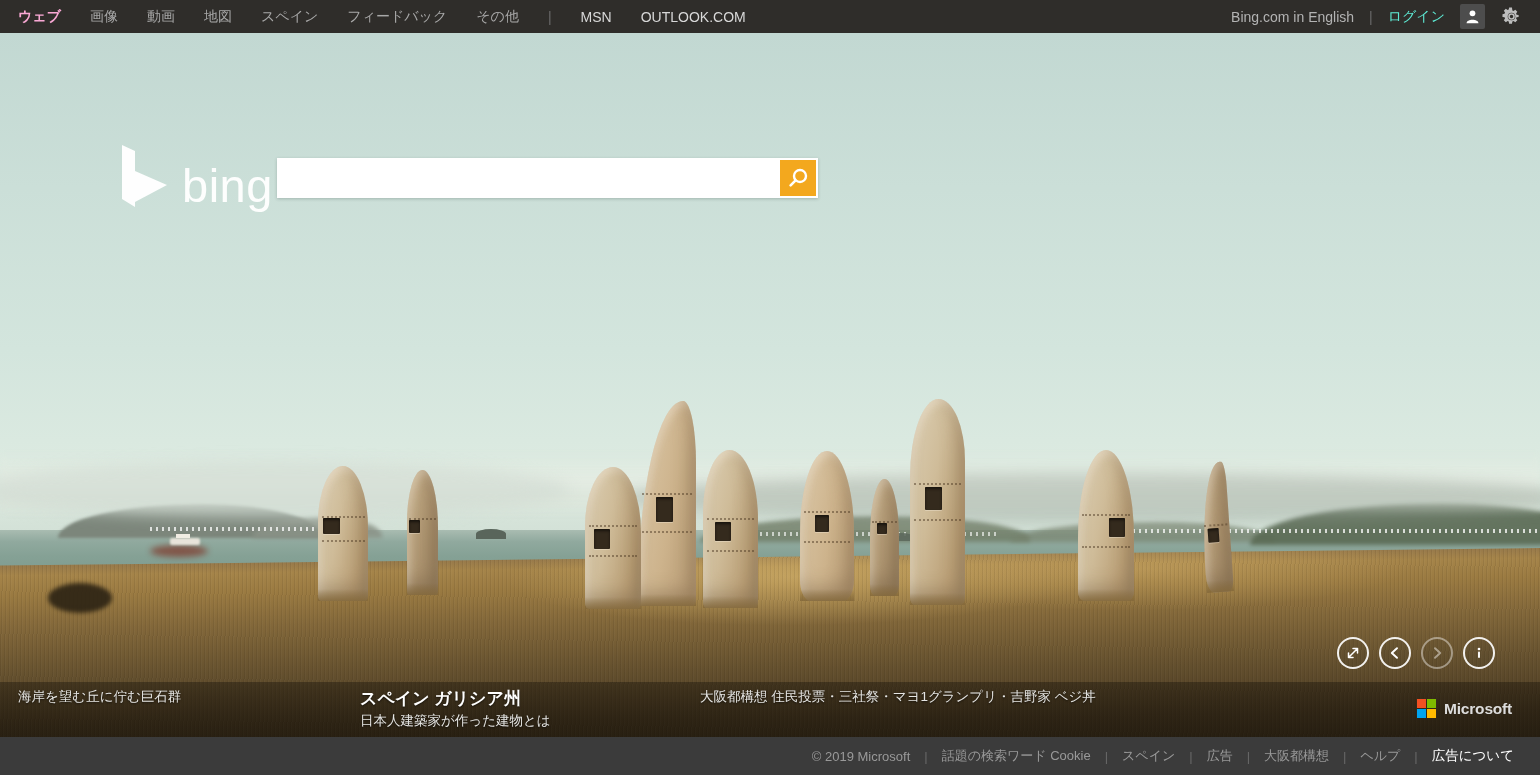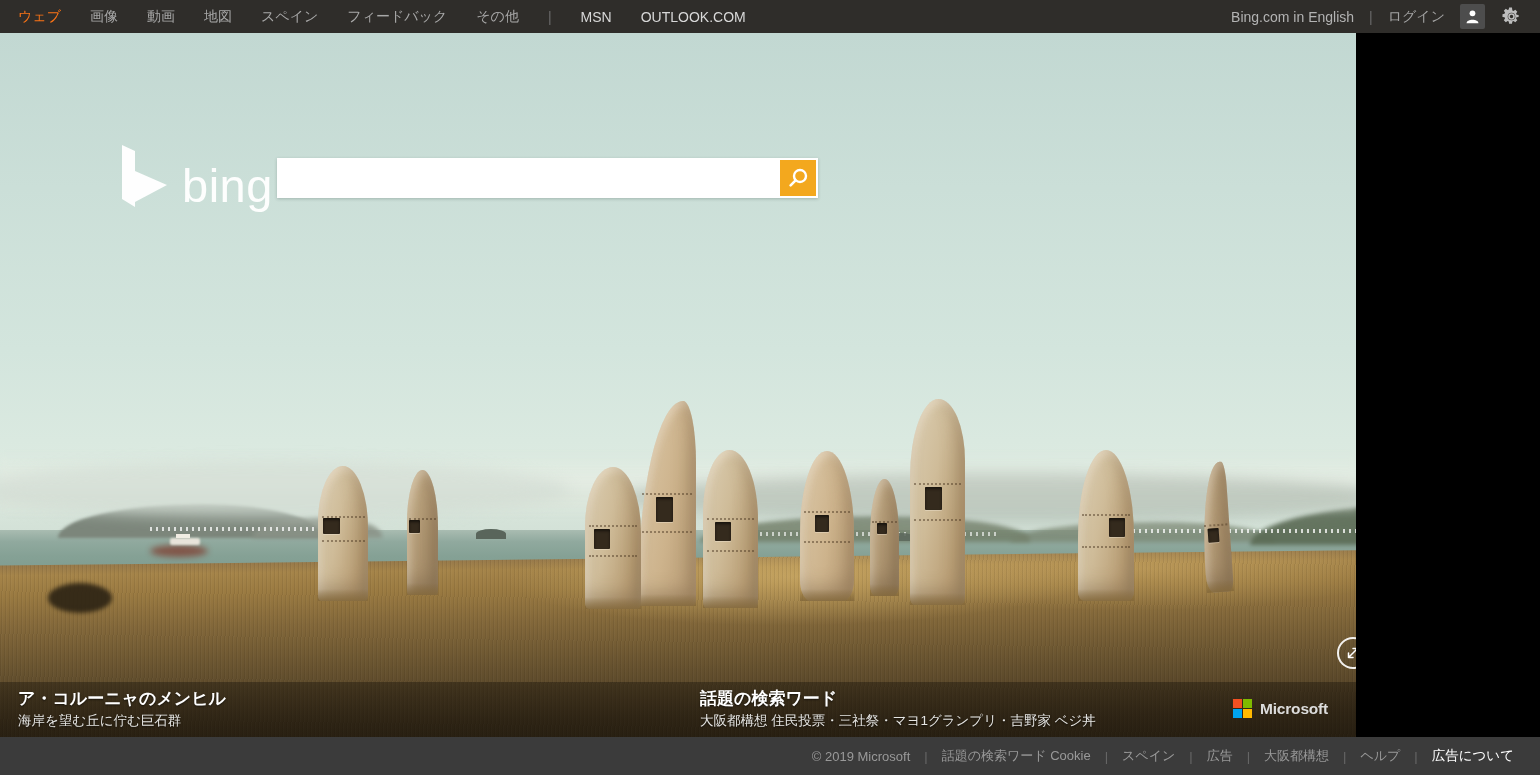--- a/index.html
+++ b/index.html
@@ -9,27 +9,27 @@
 
   
   .topnav { position:relative; z-index:30; display:flex; align-items:center;
             height:33px; background:#2f2d2a; padding:0 18px; font-size:14px; }
   .nav-left { display:flex; align-items:center; gap:29px; }
   .nav-item { color:#a8a8a8; text-decoration:none; cursor:pointer; white-space:nowrap; }
   .nav-item.bright { color:#d8d8d8; }
   .nav-sep { color:#6a6a6a; }
   .nav-right { margin-left:auto; display:flex; align-items:center; gap:15px; }
   .lang-link { color:#b3b3b3; cursor:pointer; }
-  .signin { color:#a3a3a3; cursor:pointer; }
+  .signin { color:#5eead4; cursor:pointer; }
   .profile-btn { width:25px; height:25px; background:#4d4d4d; border-radius:2px;
                  display:flex; align-items:center; justify-content:center; cursor:pointer; }
   .gear-btn { width:22px; height:22px; display:flex; align-items:center; justify-content:center; cursor:pointer; }
 
   
-  .hero { position:relative; width:1356px; height:704px; overflow:hidden; }
+  .hero { position:relative; width:1540px; height:704px; overflow:hidden; }
   .layer { position:absolute; }
   .sky { inset:0; background:linear-gradient(180deg,#c2d8d2 0%,#cbdfd8 22%,#d3e5dd 45%,
           #dae9e0 58%, #dfece2 64%, #d4e2d8 70%, #cfdcd2 78%); }
   .fog { left:0; right:0; top:420px; height:62px; filter:blur(3px);
          background:linear-gradient(180deg, rgba(224,232,223,0) 0%, rgba(229,236,227,.8) 45%,
                      rgba(221,229,219,.85) 72%, rgba(215,224,214,0) 100%); }
   .cloud-right { left:620px; right:-40px; top:440px; height:50px; border-radius:50%;
          background:rgba(146,157,148,.38); filter:blur(7px); }
   .cloud-left { left:-30px; width:600px; top:428px; height:58px; border-radius:50%;
          background:rgba(208,218,210,.6); filter:blur(7px); }
@@ -121,21 +121,21 @@
   .footer .fsep { color:#676767; }
   .footer .feedback { color:#fff; font-size:13.5px; }
 </style>
 </head>
 <body>
 
 <div class="page">
 
   <header class="topnav">
     <nav class="nav-left">
-      <a class="nav-item" style="color: #f97316;">ウェブ</a>
+      <a class="nav-item" style="color: #f9a8d4; font-weight: bold;">ウェブ</a>
       <a class="nav-item">画像</a>
       <a class="nav-item">動画</a>
       <a class="nav-item">地図</a>
       <a class="nav-item">スペイン</a>
       <a class="nav-item">フィードバック</a>
       <a class="nav-item">その他</a>
       <span class="nav-sep">|</span>
       <a class="nav-item bright">MSN</a>
       <a class="nav-item bright">OUTLOOK.COM</a>
     </nav>
@@ -267,25 +267,27 @@
       <button class="cbtn" style="left:1463px;">
         <svg width="16" height="16" viewBox="0 0 20 20">
           <circle cx="10" cy="5" r="1.7" fill="#fff"></circle>
           <rect x="8.8" y="8.2" width="2.4" height="8" rx="1.1" fill="#fff"></rect>
         </svg>
       </button>
     </div>
 
     <div class="info-bar">
       <div class="info-col col-1">
-        <div class="t">ア・コルーニャのメンヒル</div>
         <div class="s">海岸を望む丘に佇む巨石群</div>
       </div>
+      <div class="info-col col-2">
+        <div class="t">スペイン ガリシア州</div>
+        <div class="s">日本人建築家が作った建物とは</div>
+      </div>
       <div class="info-col col-3">
-        <div class="t">話題の検索ワード</div>
         <div class="s">大阪都構想 住民投票・三社祭・マヨ1グランプリ・吉野家 ベジ丼</div>
       </div>
       <div class="ms-logo">
         <span class="ms-squares">
           <i style="background-color: rgb(242, 80, 34);"></i>
           <i style="background-color: rgb(127, 186, 0);"></i>
           <i style="background-color: rgb(0, 164, 239);"></i>
           <i style="background-color: rgb(255, 185, 0);"></i>
         </span>
         <span class="ms-word">Microsoft</span>

